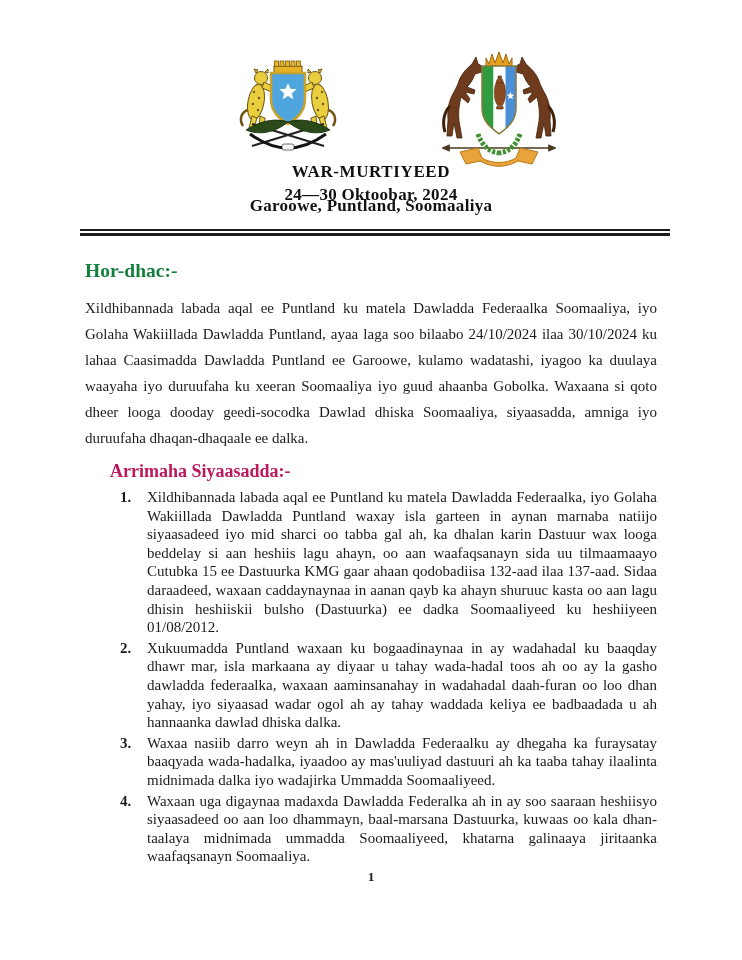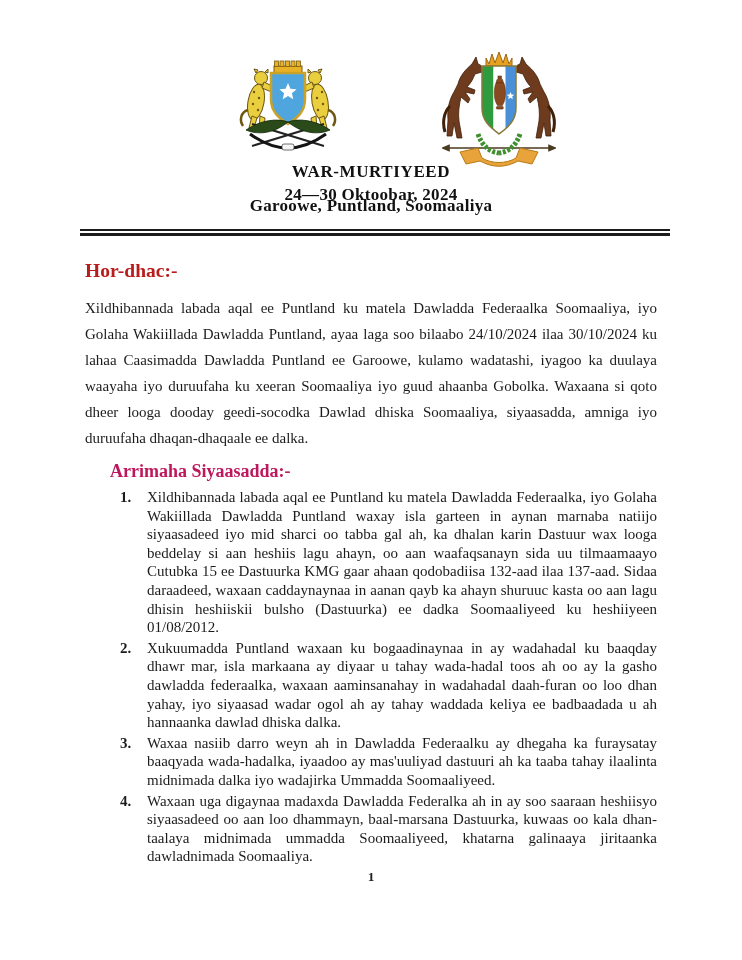--- a/index.html
+++ b/index.html
@@ -27,21 +27,21 @@
   .rule {
     position: absolute; left: 80px; right: 72px; top: 229px;
     height: 2px;
     border-top: 2px solid #1c1c1c;
     border-bottom: 3px solid #1c1c1c;
   }
   
   .content { margin: 0 85px 0 85px; }
   .intro-heading {
     margin: 24px 0 0 0;
-    font-size: 19.5px; font-weight: 700; color: #b91c1c;
+    font-size: 19.5px; font-weight: 700; color: #15803d;
   }
   .content p {
     margin: 13px 0 0 0;
     font-size: 15px; line-height: 26px;
     text-align: justify;
   }
   .politics-heading {
     margin: 10px 0 0 25px;
     font-size: 18px; font-weight: 700; color: #be185d;
   }
@@ -200,20 +200,20 @@
       <li>
         <span class="li-num">2.</span>
         <span class="li-text">Xukuumadda Puntland waxaan ku bogaadinaynaa in ay wadahadal ku baaqday dhawr mar, isla markaana ay diyaar u tahay wada-hadal toos ah oo ay la gasho dawladda federaalka, waxaan aaminsanahay in wadahadal daah-furan oo loo dhan yahay, iyo siyaasad wadar ogol ah ay tahay waddada keliya ee badbaadada u ah hannaanka dawlad dhiska dalka.</span>
       </li>
       <li>
         <span class="li-num">3.</span>
         <span class="li-text">Waxaa nasiib darro weyn ah in Dawladda Federaalku ay dhegaha ka furaysatay baaqyada wada-hadalka, iyaadoo ay mas'uuliyad dastuuri ah ka taaba tahay ilaalinta midnimada dalka iyo wadajirka Ummadda Soomaaliyeed.</span>
       </li>
       <li>
         <span class="li-num">4.</span>
-        <span class="li-text">Waxaan uga digaynaa madaxda Dawladda Federalka ah in ay soo saaraan heshiisyo siyaasadeed oo aan loo dhammayn, baal-marsana Dastuurka, kuwaas oo kala dhan-taalaya midnimada ummadda Soomaaliyeed, khatarna galinaaya jiritaanka dawladnimada Soomaaliya.</span>
+        <span class="li-text">Waxaan uga digaynaa madaxda Dawladda Federalka ah in ay soo saaraan heshiisyo siyaasadeed oo aan loo dhammayn, baal-marsana Dastuurka, kuwaas oo kala dhan-taalaya midnimada ummadda Soomaaliyeed, khatarna galinaaya jiritaanka waafaqsanayn Soomaaliya.</span>
       </li>
     </ol>
 
     <div class="page-number">1</div>
   </div>
 
 </div>
 
 </body></html>

